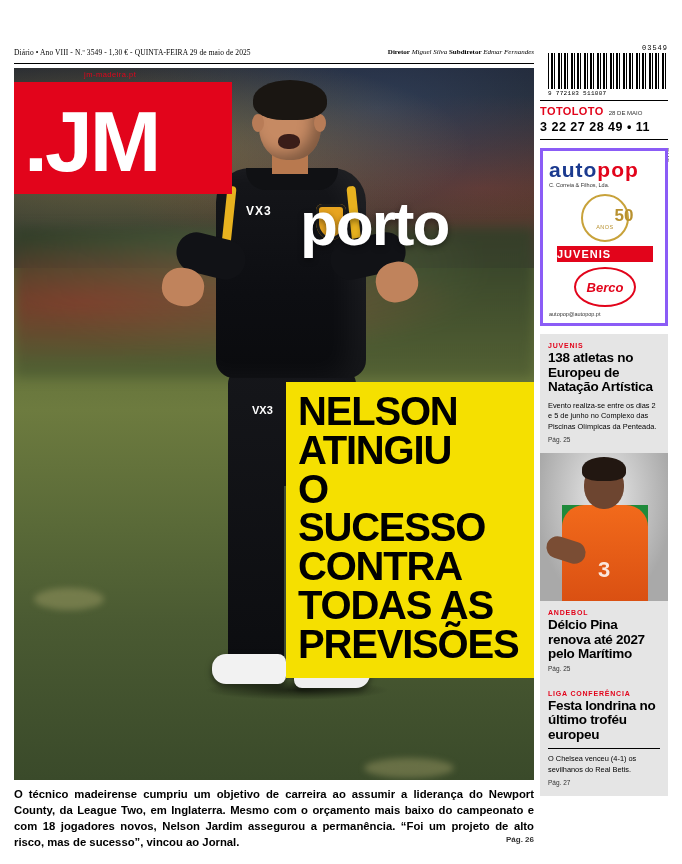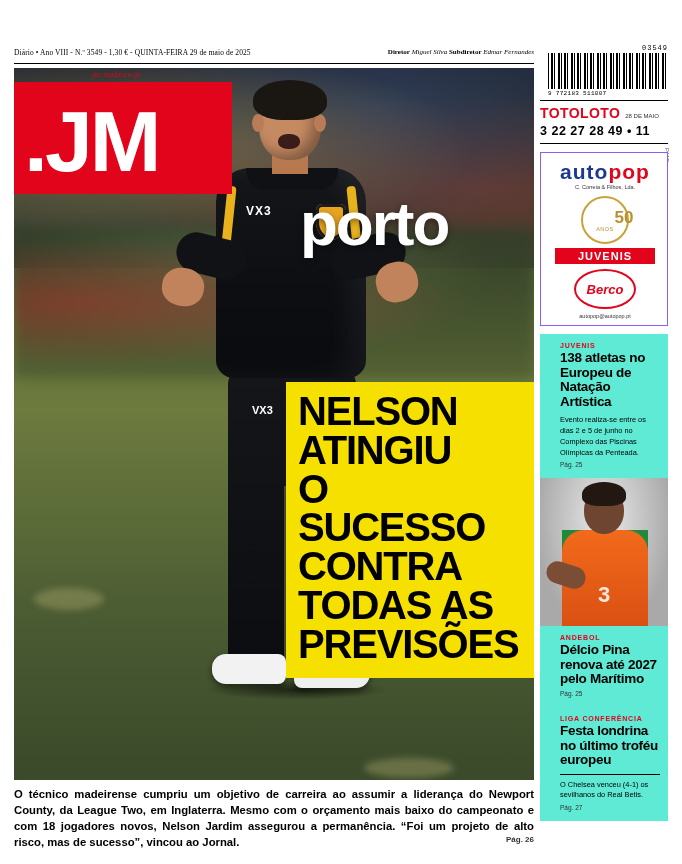--- a/index.html
+++ b/index.html
@@ -232,26 +232,25 @@
     font-weight: bold;
     font-size: 86px;
     color: #ffffff;
     letter-spacing: -3px;
     line-height: 1;
     padding-left: 10px;
     margin-top: 6px;
   }
   .logo-url {
     position: absolute;
-    left: 92px;
+    left: 84px;
     top: 70px;
     font-size: 7.5px;
     color: #e2041b;
     letter-spacing: .5px;
-    font-family: Liberation Serif, serif;
   }
 
   
   .masthead-word {
     position: absolute;
     left: 300px;
     top: 188px;
     font-family: "Liberation Sans", sans-serif;
     font-weight: bold;
     font-size: 62px;
@@ -313,39 +312,38 @@
     border-bottom: 1px solid #000;
     padding: 4px 0 5px 0;
   }
   .toto-head {
     display: flex;
     align-items: baseline;
     gap: 5px;
   }
   .toto-title {
     font-weight: bold;
-    font-size: 14px;
+    font-size: 11px;
     color: #e2041b;
     letter-spacing: .4px;
   }
   .toto-date { font-size: 6px; color: #333; }
   .toto-nums {
     font-weight: bold;
     font-size: 12.5px;
     color: #000000;
     margin-top: 3px;
     letter-spacing: .5px;
   }
 
   
   .ad {
-    border: 1px solid #8b5cf6;
+    border: 3px solid #8b5cf6;
     margin-top: 8px;
     padding: 8px 4px 6px 6px;
-    text-align: center;
     background: #fff;
   }
   .ad .autopop {
     font-family: "Liberation Sans", sans-serif;
     font-weight: bold;
     font-size: 21px;
     color: #1b3a8f;
     letter-spacing: 1px;
     line-height: 1;
   }
@@ -370,23 +368,23 @@
   .ad .berco {
     border: 2px solid #e2041b; border-radius: 50%;
     width: 58px; height: 36px; margin: 5px auto 2px auto;
     display:flex; align-items:center; justify-content:center;
     color:#e2041b; font-weight:bold; font-size:13px; font-style:italic;
   }
   .ad .mail { font-size: 5.5px; color: #333; margin-top: 4px; }
 
   
   .rail-yellow {
-    background: #5eead4;
+    background: #e5e5e5;
     margin-top: 8px;
-    padding: 8px 8px 10px 20px;
+    padding: 8px 8px 10px 8px;
   }
   .kicker {
     font-weight: bold;
     font-size: 7px;
     color: #e2041b;
     letter-spacing: .8px;
     margin-bottom: 2px;
   }
   .rail-title {
     font-weight: bold;

